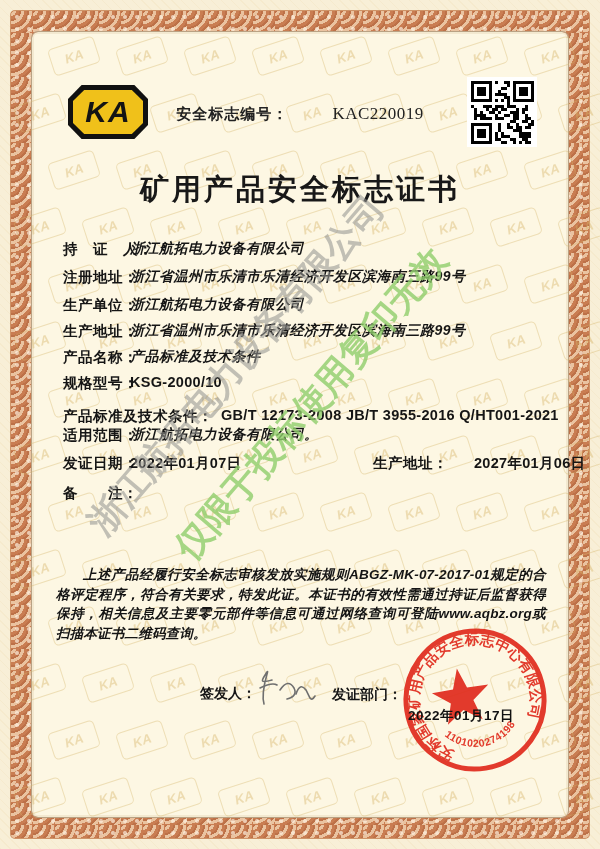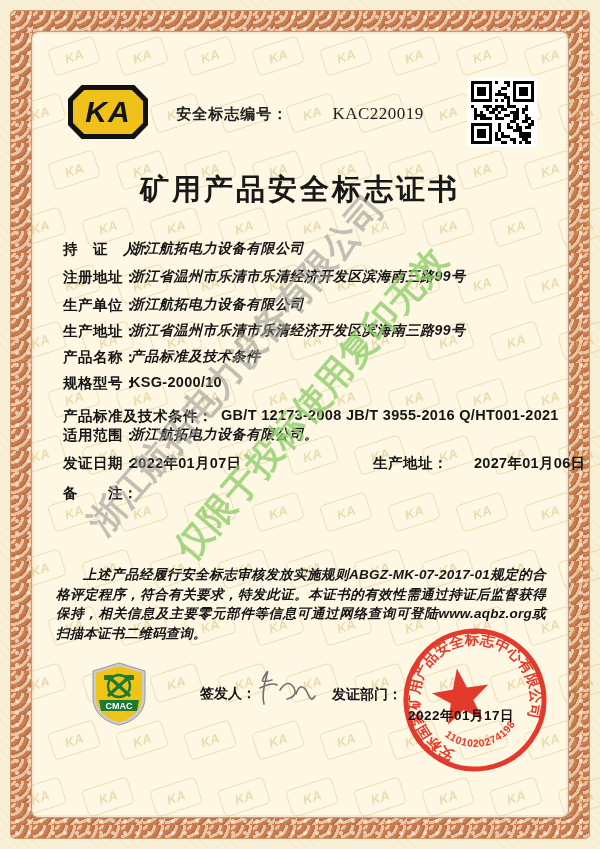--- a/index.html
+++ b/index.html
@@ -437,35 +437,20 @@
         <div class="frow" style="top: 348px;"><span class="flabel norm">产品名称：</span><span class="fvalue kai">产品标准及技术条件</span></div>
         <div class="frow" style="top: 374px;"><span class="flabel norm">规格型号：</span><span class="fvalue plain">KSG-2000/10</span></div>
         <div class="frow" style="top: 407px;"><span class="flabel">产品标准及技术条件：</span><span class="fvalue plain" style="margin-left: 8px;">GB/T 12173-2008 JB/T 3955-2016 Q/HT001-2021</span></div>
         <div class="frow" style="top: 426px;"><span class="flabel norm">适用范围：</span><span class="fvalue kai">浙江航拓电力设备有限公司。</span></div>
         <div class="frow" style="top: 454px;"><span class="flabel norm">发证日期：</span><span class="fvalue plain w1">2022年01月07日</span><span class="flabel mid" style="margin-left: 68px;">生产地址：</span><span class="fvalue plain" style="margin-left: 26px;">2027年01月06日</span></div>
         <div class="frow" style="top: 484px;"><span class="flabel norm">备　　注：</span><span class="fvalue kai"></span></div>
       </div>
 
     <div class="notice">上述产品经履行安全标志审核发放实施规则ABGZ-MK-07-2017-01规定的合格评定程序，符合有关要求，特发此证。本证书的有效性需通过持证后监督获得保持，相关信息及主要零元部件等信息可通过网络查询可登陆www.aqbz.org或扫描本证书二维码查询。</div>
 
-    <div class="cmac">
-      <svg width="58" height="64" viewBox="0 0 58 64">
-        <path d="M29 1 L55 9 V35 C55 51 43 60 29 63 C15 60 3 51 3 35 V9 Z" fill="#cbcbcb" stroke="#9a9a9a" stroke-width="1"></path>
-        <path d="M29 4 L52 11 V35 C52 49 41 57 29 60 C17 57 6 49 6 35 V11 Z" fill="#f0c417"></path>
-        <circle cx="29" cy="24" r="11" fill="none" stroke="#1c7a33" stroke-width="2.4"></circle>
-        <g stroke="#1c7a33" stroke-width="3.4" stroke-linecap="round">
-          <line x1="19" y1="15" x2="39" y2="33"></line>
-          <line x1="39" y1="15" x2="19" y2="33"></line>
-        </g>
-        <rect x="14" y="13" width="9" height="5" rx="1" fill="#1c7a33"></rect>
-        <rect x="35" y="13" width="9" height="5" rx="1" fill="#1c7a33"></rect>
-        <path d="M9 38 h40 l-2 11 h-36 Z" fill="#1c7a33"></path>
-        <text x="29" y="47" text-anchor="middle" font-size="9" font-weight="bold" fill="#ffffff" font-family="Liberation Sans, sans-serif" id="cmacText">CMAC</text>
-      </svg>
-    </div>
 
     <div class="sig-label">签发人：</div>
     <div class="signature">
       <svg width="70" height="58" viewBox="0 0 70 58" fill="none" stroke="#6f6f6f" stroke-width="1.6" stroke-linecap="round">
         <path d="M14 44 C10 30 20 8 17 12 C12 20 8 24 22 20"></path>
         <path d="M10 28 C18 24 24 23 27 25"></path>
         <path d="M30 30 q8 -12 14 -2 q4 8 -7 11"></path>
         <path d="M46 34 q4 -12 10 -4 l4 8 q2 3 5 -2"></path>
       </svg>
     </div>

